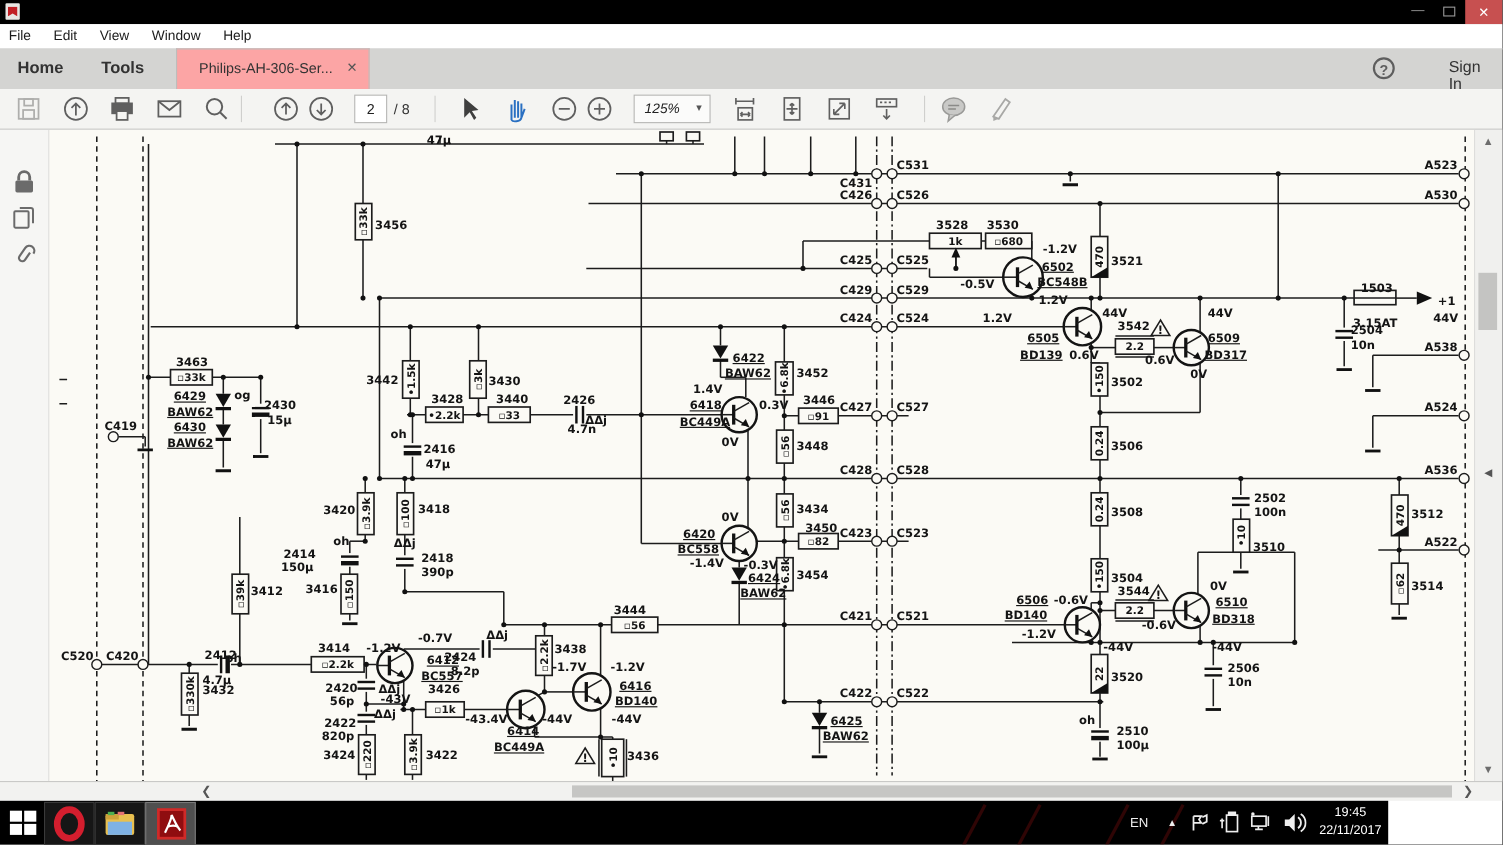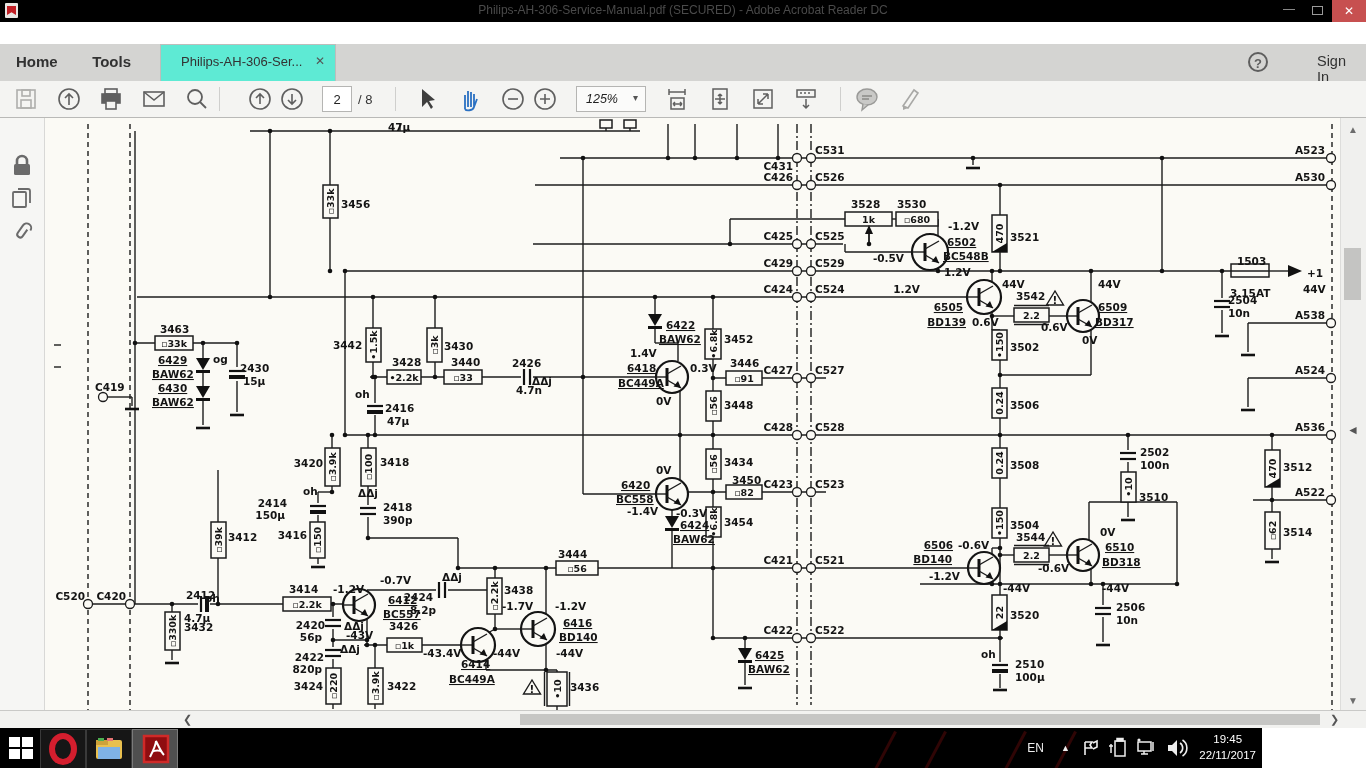--- a/index.html
+++ b/index.html
@@ -13,21 +13,21 @@
   .btn-min{right:62px;width:30px;color:#9a9a9a;font-size:12px;line-height:18px;}
   .btn-max{right:34px;width:30px;}
   .btn-max span{display:inline-block;margin-top:6px;width:9px;height:7px;border:1px solid #9a9a9a;}
   .btn-close{right:0;width:34px;background:#c75050;color:#fff;font-size:12px;line-height:22px;}
   
   .menubar{position:absolute;left:0;top:22px;width:1366px;height:22px;background:#fff;border-bottom:1px solid #e2e2e2;}
   .menubar span{display:inline-block;padding:3px 8px;font-size:12.5px;color:#1a1a1a;}
   
   .tabbar{position:absolute;left:0;top:44px;width:1366px;height:37px;background:#d4d4d2;}
   .tabbar .maintab{display:inline-block;padding:9px 14px 0 16px;font-size:15px;font-weight:bold;color:#323232;}
-  .doctab{position:absolute;left:160px;top:0;width:176px;height:37px;background:#5eead4;border:1px solid #bdbdbb;border-bottom:none;box-sizing:border-box;}
+  .doctab{position:absolute;left:160px;top:0;width:176px;height:37px;background:#fca5a5;border:1px solid #bdbdbb;border-bottom:none;box-sizing:border-box;}
   .doctab .dlabel{position:absolute;left:20px;top:9px;font-size:13px;color:#333;}
   .doctab .dclose{position:absolute;right:10px;top:9px;font-size:12px;color:#555;}
   .signin-zone{position:absolute;right:8px;top:0;height:37px;}
   .helpcirc{position:absolute;right:90px;top:8px;width:20px;height:20px;border:2px solid #5e5e5e;border-radius:50%;color:#5e5e5e;font-size:13px;font-weight:bold;text-align:center;line-height:20px;box-sizing:border-box;}
   .signin{position:absolute;right:12px;top:9px;font-size:14.5px;color:#323232;}
   
   .toolbar{position:absolute;left:0;top:81px;width:1366px;height:37px;background:#f4f4f2;border-bottom:1px solid #b9b9b7;box-sizing:border-box;}
   .ticon{position:absolute;top:4px;width:28px;height:28px;}
   .tsep{position:absolute;top:6px;width:1px;height:24px;background:#cfcfcd;}
   .pagebox{position:absolute;left:322px;top:5px;width:30px;height:26px;border:1px solid #b5b5b3;background:#fff;text-align:center;font-size:13px;color:#222;box-sizing:border-box;padding:0;}
@@ -78,26 +78,32 @@
   .entxt{font-size:12px;color:#eee;line-height:40px;}
   .clock{position:absolute;right:6px;top:3px;text-align:center;font-size:11.5px;color:#fff;line-height:16px;}
 </style>
 </head>
 <body>
 
 <div id="app">
 
   <div class="titlebar">
     <div class="pdficon"></div>
-    <div class="apptitle">Philips-AH-306-Service-Manual.pdf (SECURED) - Adobe Acrobat Reader DC</div>
     <div class="wbtn btn-min">—</div>
     <div class="wbtn btn-max"><span></span></div>
     <div class="wbtn btn-close">✕</div>
   </div>
 
+  <div class="menubar">
+    <span>File</span>
+    <span>Edit</span>
+    <span>View</span>
+    <span>Window</span>
+    <span>Help</span>
+  </div>
 
   <div class="tabbar">
     <span class="maintab">Home</span>
     <span class="maintab">Tools</span>
     <div class="doctab">
       <span class="dlabel">Philips-AH-306-Ser...</span>
       <span class="dclose">✕</span>
     </div>
     <div class="signin-zone">
       <div class="helpcirc">?</div>

